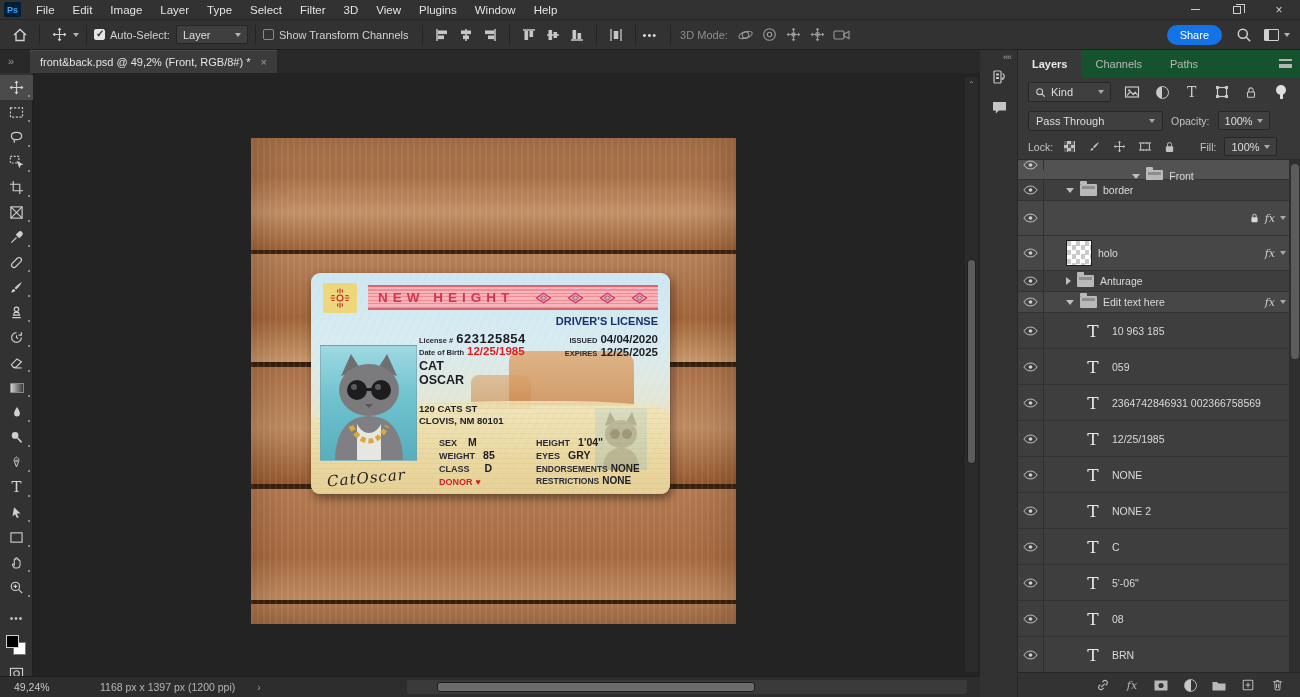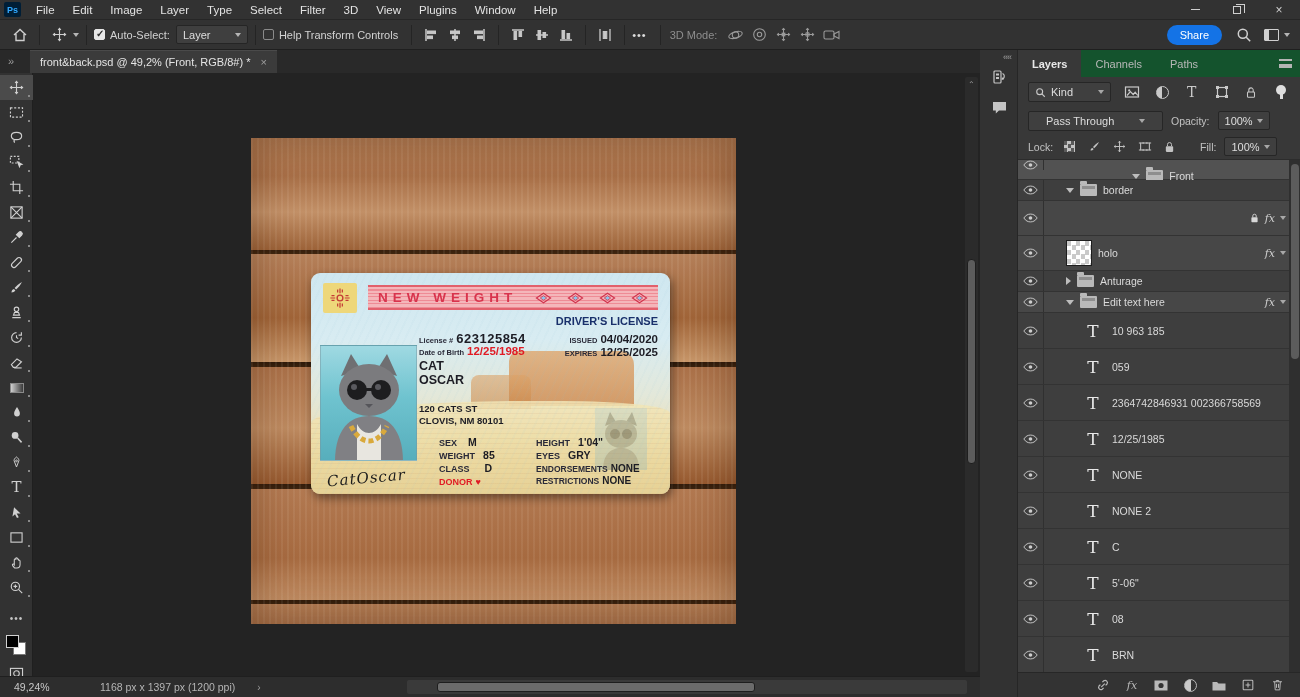--- a/index.html
+++ b/index.html
@@ -149,21 +149,21 @@
   #kind-select .mag { flex:none; }
   .filter-ico { width:20px; height:20px; display:flex; align-items:center; justify-content:center; color:#c9c9c9; }
   .filter-ico svg { stroke:#c9c9c9; fill:none; stroke-width:1.2; }
   .half-circle { width:13px; height:13px; border-radius:50%; border:1.3px solid #c9c9c9;
     background:linear-gradient(90deg,#c9c9c9 50%, rgba(0,0,0,0) 50%); }
   .pin-circle { width:10px; height:10px; border-radius:50%; background:#dedede; margin-top:-4px; position:relative; }
   .pin-circle:after { content:""; position:absolute; left:3.5px; top:9px; width:3px; height:5px; background:#dedede; }
 
   #blend-row { height:27px; gap:8px; }
   #blend-select { display:flex; align-items:center; justify-content:space-between; background:#3f3f3f;
-    border:1px solid #262626; border-radius:2px; height:20px; padding:0 17px; width:135px; color:#dedede; }
+    border:1px solid #262626; border-radius:2px; height:20px; padding:0 7px; width:135px; color:#dedede; }
   .small-label { color:#c2c2c2; font-size:10.5px; }
   .value-box { display:flex; align-items:center; gap:4px; background:#3f3f3f; border:1px solid #262626;
     border-radius:2px; height:19px; padding:0 6px; color:#dedede; }
 
   #lock-row { height:25px; gap:8px;align-items:center; }
   .lock-ico { width:17px; height:17px; display:flex; align-items:center; justify-content:center; color:#c2c2c2; }
   .lock-ico svg { stroke:#c2c2c2; fill:none; stroke-width:1.2; }
   .checker4 { width:11px; height:11px; background:repeating-conic-gradient(#c2c2c2 0 25%, #5a5a5a 0 50%) 0 0/7px 7px; }
 
   #layers-list { flex:1; overflow:hidden; position:relative; background:#3e3e3e; border-top:1px solid #2c2c2c; }
@@ -248,21 +248,21 @@
     <div class="ob-chev"></div>
     <div class="ob-sep"></div>
     <div class="checkbox checked"></div>
     <span class="ob-label">Auto-Select:</span>
     <div class="ob-select">
       <span>Layer</span>
       <div class="ob-chev"></div>
     </div>
     <div class="ob-sep"></div>
     <div class="checkbox"></div>
-    <span class="ob-label">Help Transform Controls</span>
+    <span class="ob-label">Show Transform Channels</span>
     <div class="ob-sep"></div>
     <div class="ob-icon">
       <svg width="14" height="14" viewBox="0 0 14 14" class="align-svg">
           <path d="M2 1v12" stroke-width="1.5"></path>
           <rect x="3.5" y="3" width="8" height="2.6"></rect>
           <rect x="3.5" y="8" width="5" height="2.6"></rect>
         </svg>
     </div>
     <div class="ob-icon">
       <svg width="14" height="14" viewBox="0 0 14 14" class="align-svg">
@@ -533,21 +533,21 @@
         <div class="card-guilloche"></div>
 
         <div class="zia-box">
           <svg width="22" height="22" viewBox="0 0 16 16">
               <circle cx="8" cy="8" r="2.1" fill="none" stroke="#c43b35" stroke-width="1"></circle>
           <path d="M8 1v3.5M6.3 1.8v2.2M9.7 1.8v2.2 M8 11.5V15M6.3 12v2.2M9.7 12v2.2 M1 8h3.5M1.8 6.3h2.2M1.8 9.7h2.2 M11.5 8H15M12 6.3h2.2M12 9.7h2.2" stroke="#c43b35" stroke-width=".9" fill="none"></path>
             </svg>
         </div>
 
         <div class="banner">
-          <span class="banner-title">NEW WEIGHT</span>
+          <span class="banner-title">NEW HEIGHT</span>
           <div class="banner-motifs">
             <svg width="17" height="12" viewBox="0 0 18 12">
                 <path d="M9 1L16.5 6 9 11 1.5 6z" fill="none" stroke="#d0344e" stroke-width="1.2"></path>
                 <path d="M9 3.6L12.4 6 9 8.4 5.6 6z" fill="#8fc3e8" stroke="#d0344e" stroke-width=".8"></path>
               </svg>
             <svg width="17" height="12" viewBox="0 0 18 12">
                 <path d="M9 1L16.5 6 9 11 1.5 6z" fill="none" stroke="#d0344e" stroke-width="1.2"></path>
                 <path d="M9 3.6L12.4 6 9 8.4 5.6 6z" fill="#8fc3e8" stroke="#d0344e" stroke-width=".8"></path>
               </svg>
             <svg width="17" height="12" viewBox="0 0 18 12">

